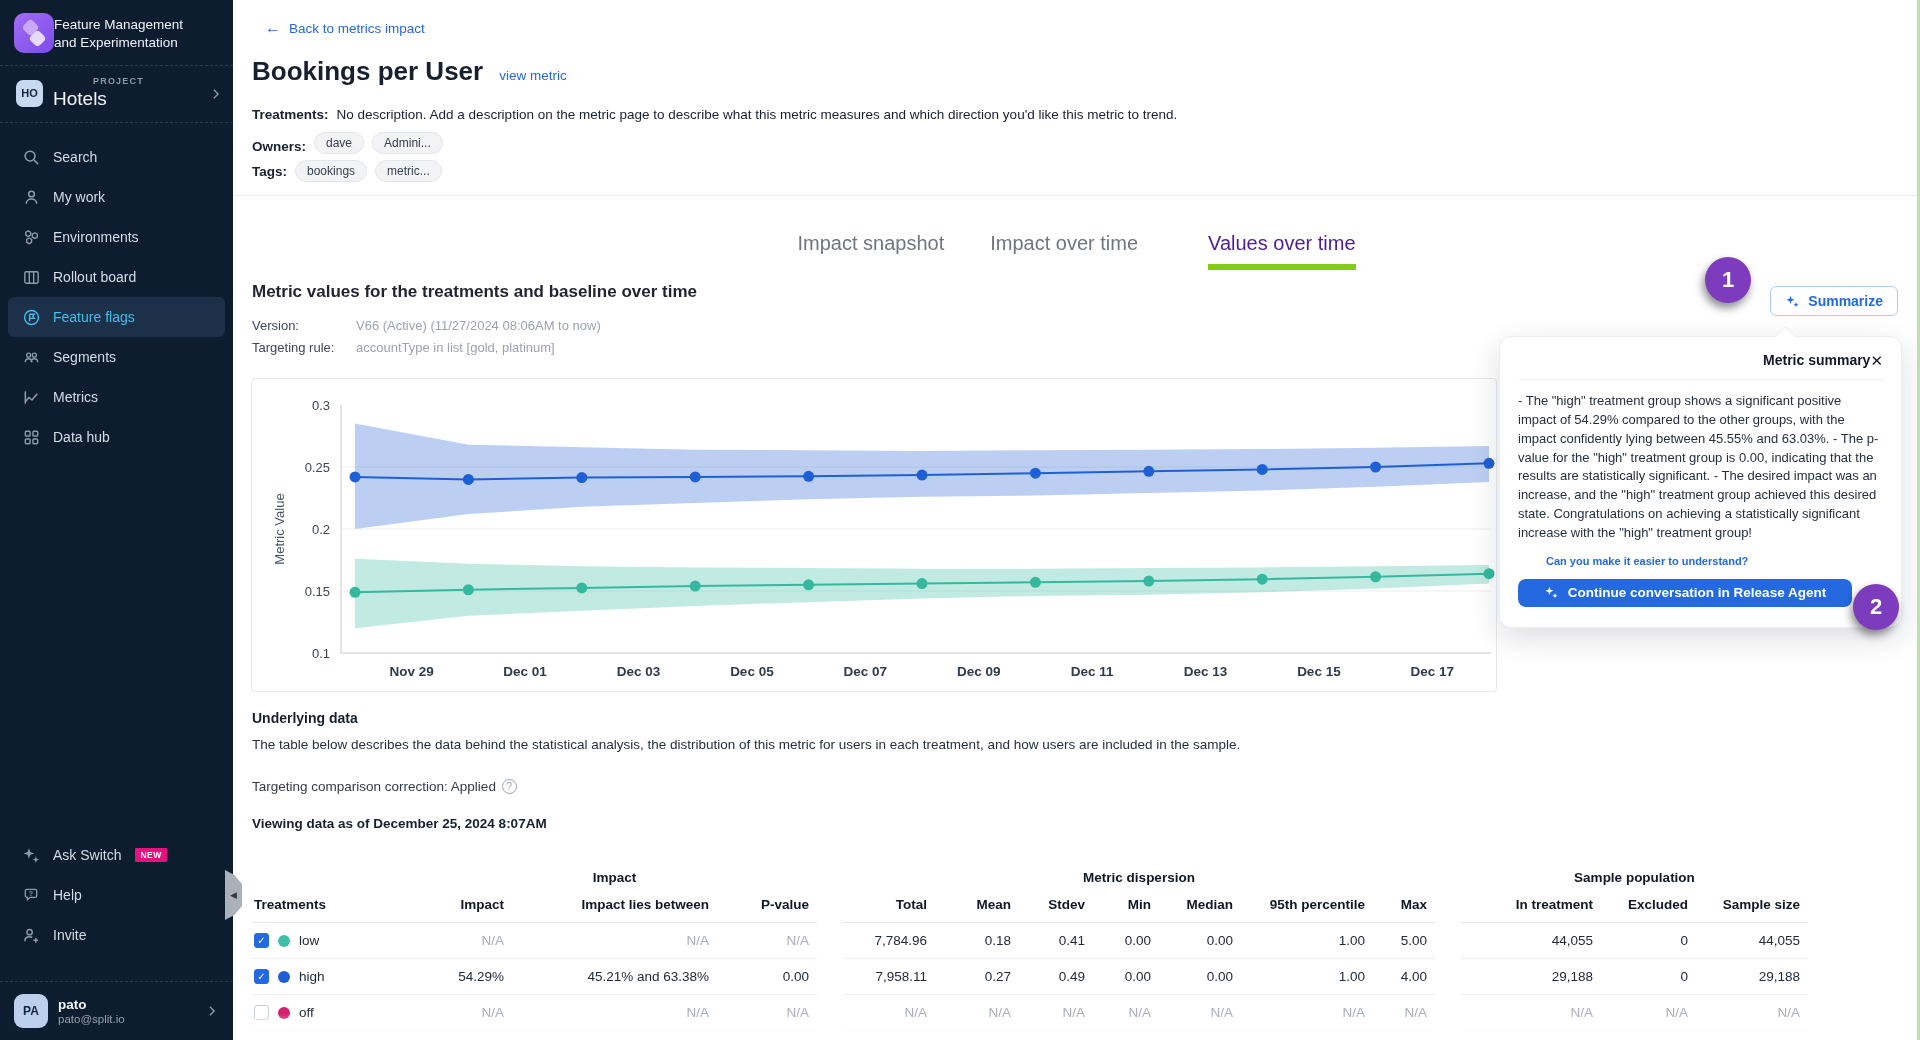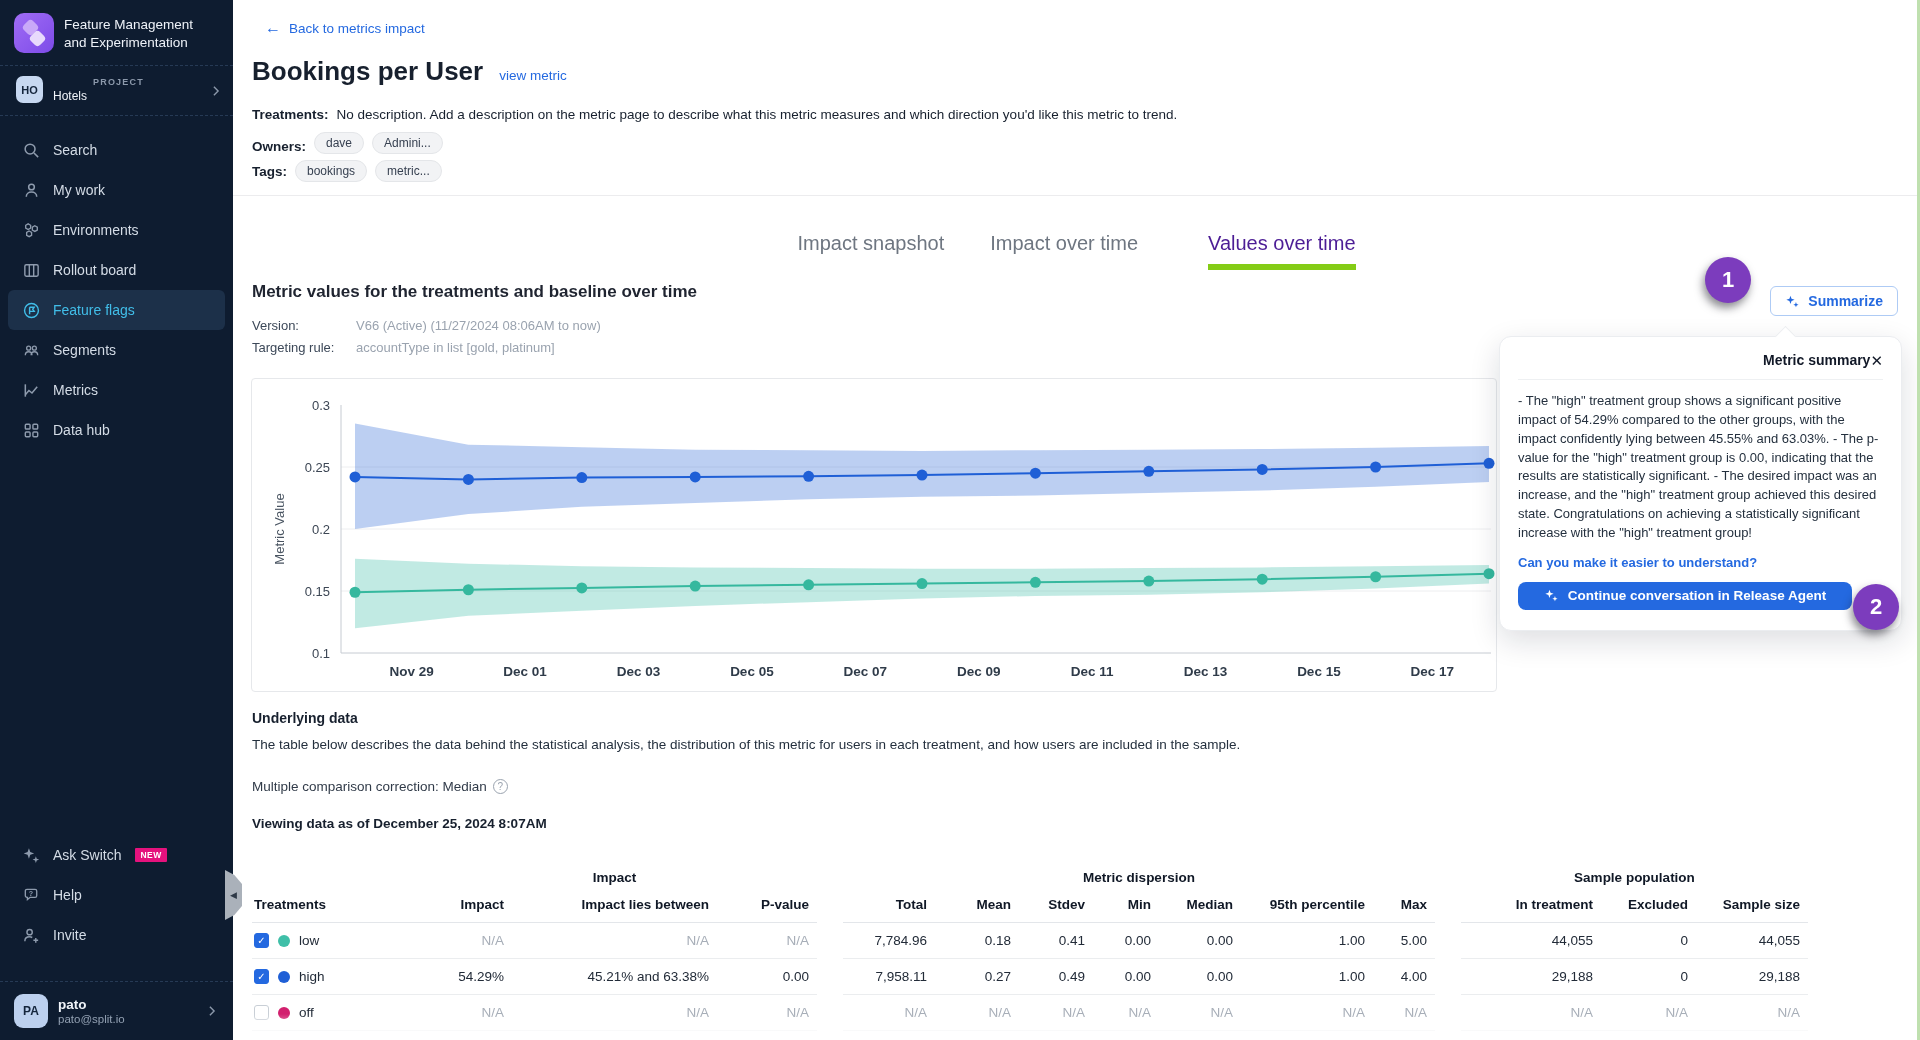--- a/index.html
+++ b/index.html
@@ -1,29 +1,29 @@
 <!DOCTYPE html>
 <html><head>
 <meta charset="utf-8">
 <style>
   html,body{margin:0;padding:0;width:1920px;height:1040px;overflow:hidden;background:#fff;
     font-family:"Liberation Sans",sans-serif;color:#1f2937;}
   *{box-sizing:border-box;}
 
   
   #sidebar{position:absolute;left:0;top:0;width:233px;height:1040px;background:#0e1c30;z-index:10;}
-  .brand{display:flex;align-items:flex-start;gap:10px;padding:13px 12px 12px 14px;}
+  .brand{display:flex;align-items:flex-start;padding:13px 12px 12px 14px;}
   .brand-logo{width:40px;height:40px;flex:0 0 40px;}
   .brand-title{color:#eef2f8;font-size:13.5px;line-height:1.3;font-weight:500;padding-top:3px;}
   .side-divider{border-top:1px dashed #263a55;margin:0;}
   .project-row{display:flex;align-items:center;gap:10px;padding:10px 10px 12px 16px;position:relative;cursor:pointer;}
   .project-badge{width:27px;height:27px;border-radius:7px;background:#c7d8f1;color:#14253c;
     font-size:11px;font-weight:bold;display:flex;align-items:center;justify-content:center;}
   .project-label{font-size:9px;letter-spacing:1.2px;color:#8c99ab;font-weight:600;padding-left:40px;}
-  .project-name{font-size:12px;color:#f0f4f9;margin-top:2px;}
+  .project-name{font-size:19px;color:#f0f4f9;margin-top:2px;}
   .row-chevron{position:absolute;right:10px;top:50%;transform:translateY(-50%);color:#8c99ab;width:14px;height:14px;}
   #nav-list{padding:14px 8px 0 8px;}
   #nav-footer{position:absolute;left:0;bottom:85px;width:100%;padding:0 8px;}
   .nav-item{display:flex;align-items:center;gap:12px;height:40px;padding:0 10px 0 14px;border-radius:6px;
     color:#d4dce6;font-size:14px;cursor:pointer;position:relative;}
   .nav-item .nav-icon{width:19px;height:19px;color:#8e9bad;display:flex;}
   .nav-item.active{background:#1c3049;color:#41bde8;}
   .nav-item.active .nav-icon{color:#41bde8;}
   .new-badge{background:#e5127d;color:#fff;font-size:8.5px;font-weight:bold;letter-spacing:.5px;
     border-radius:1px;padding:2px 5px;margin-left:2px;}
@@ -80,21 +80,21 @@
   
   #summary-popover{position:absolute;left:1266px;top:336px;width:403px;background:#fff;border:1px solid #ebedf0;
     border-radius:12px;box-shadow:0 10px 30px rgba(16,24,40,.14);padding:15px 18px 20px 18px;z-index:20;}
   #popover-notch{position:absolute;top:-8px;left:278px;width:15px;height:15px;background:#fff;
     border-left:1px solid #ebedf0;border-top:1px solid #ebedf0;transform:rotate(45deg);}
   .popover-head{display:flex;align-items:center;justify-content:flex-end;}
   #popover-title{font-size:14px;font-weight:bold;color:#111827;}
   #popover-close{font-size:15px;color:#111827;cursor:pointer;line-height:1;}
   .popover-divider{border-top:1px solid #eef0f2;margin:11px 0 12px 0;}
   #popover-body{font-size:13px;line-height:1.45;color:#24303e;}
-  #popover-link{margin-top:12px;font-size:13px;font-weight:bold;color:#2469e0;cursor:pointer;}
+  #popover-link{margin-top:12px;font-size:11px;font-weight:bold;color:#2469e0;cursor:pointer;margin-left:28px;}
   #continue-btn{margin-top:12px;width:334px;height:28px;background:#2469e0;border:none;border-radius:8px;
     color:#fff;font-size:13.5px;font-weight:600;display:flex;align-items:center;justify-content:center;
     gap:9px;cursor:pointer;font-family:"Liberation Sans",sans-serif;}
 
   
   #underlying-title{position:absolute;left:19px;top:710px;font-size:14px;font-weight:bold;color:#17202e;}
   #underlying-desc{position:absolute;left:19px;top:737px;font-size:13.5px;color:#24303e;}
   #correction-line{position:absolute;left:19px;top:779px;font-size:13.5px;color:#313b49;display:flex;align-items:center;gap:6px;}
   .info-icon{width:15px;height:15px;border:1px solid #9aa3af;border-radius:50%;color:#9aa3af;font-size:10px;
     display:inline-flex;align-items:center;justify-content:center;cursor:pointer;}
@@ -406,21 +406,21 @@
           <path d="M14.6 10.8 L15.5 13.4 L18.1 14.3 L15.5 15.2 L14.6 17.8 L13.7 15.2 L11.1 14.3 L13.7 13.4 Z"></path>
         </svg>
       </span>
       <span>Continue conversation in Release Agent</span>
     </button>
   </div>
 
   <div id="underlying-title">Underlying data</div>
   <div id="underlying-desc">The table below describes the data behind the statistical analysis, the distribution of this metric for users in each treatment, and how users are included in the sample.</div>
   <div id="correction-line">
-    <span>Multiple comparison correction: Median</span>
+    <span>Targeting comparison correction: Applied</span>
     <span class="info-icon">?</span>
   </div>
   <div id="viewing-line">Viewing data as of December 25, 2024 8:07AM</div>
 
   <div id="data-table">
       <div class="tg-cell"></div>
       <div class="tg-cell" style="grid-column: 2 / 5;">Impact</div>
       <div class="tg-cell spacer"></div>
       <div class="tg-cell" style="grid-column: 6 / 13;">Metric dispersion</div>
       <div class="tg-cell spacer"></div>

